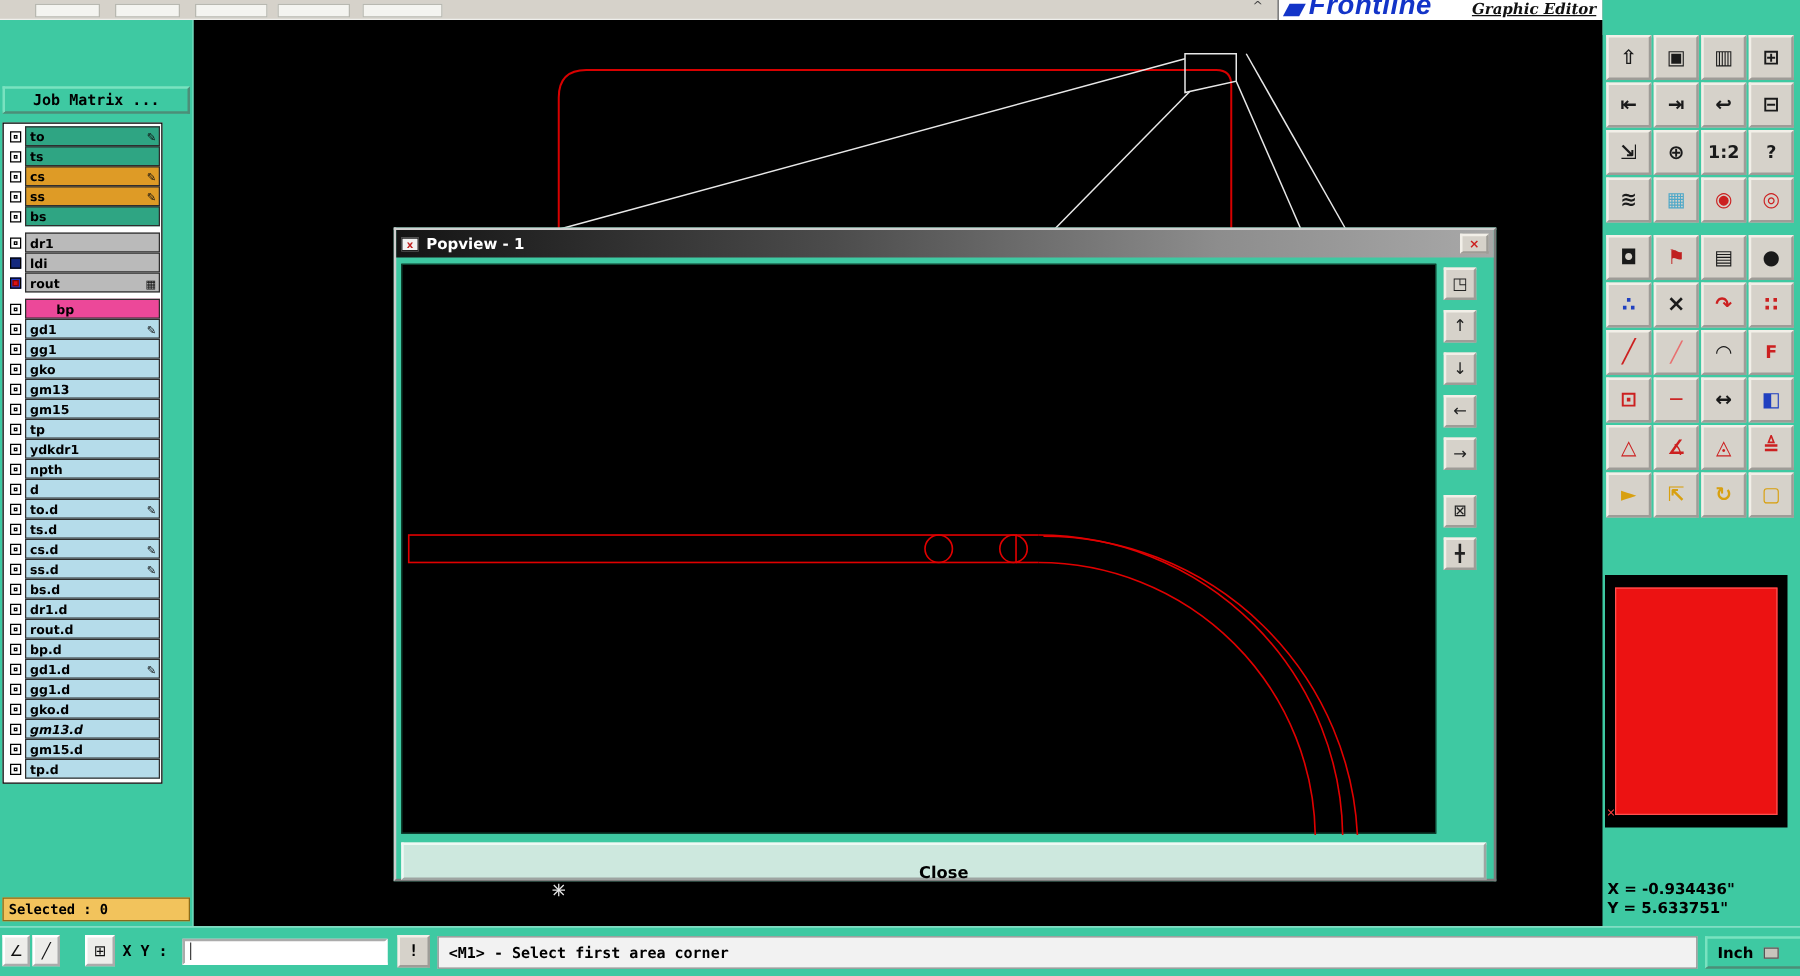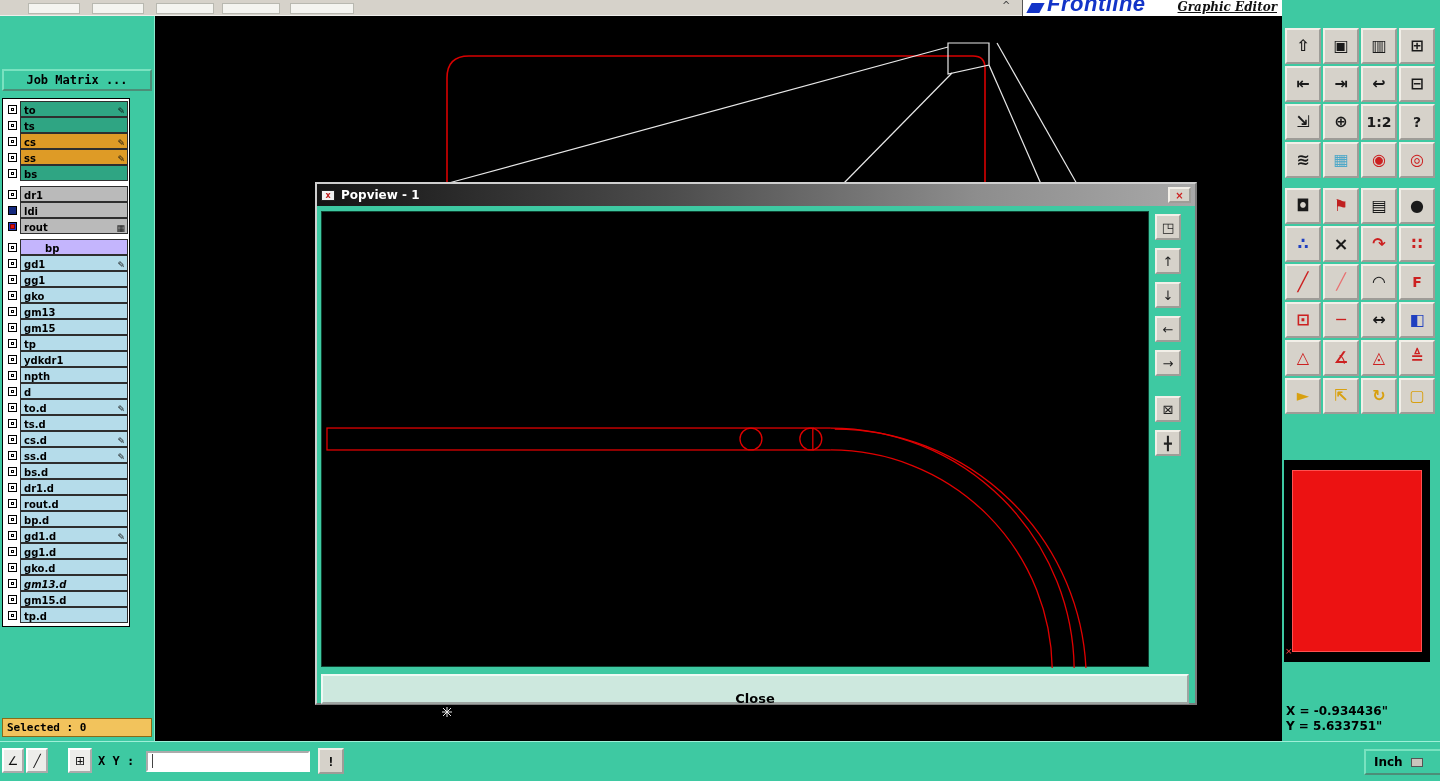--- a/index.html
+++ b/index.html
@@ -210,21 +210,21 @@
 
       </div>
       <div class="lgroup">
 
           <div class="lrow">
             <span class="cb">
               <span class="cbo">
                 <span class="cbi"></span>
               </span>
             </span>
-            <span class="lname" style="background: #c4b5fd; padding-left: 24px;">
+            <span class="lname" style="background: #ec4899; padding-left: 24px;">
               <span>bp</span>
               <span class="lic"></span>
             </span>
           </div>
 
           <div class="lrow">
             <span class="cb">
               <span class="cbo">
                 <span class="cbi"></span>
               </span>
@@ -768,19 +768,20 @@
 
         <button class="blbtn">
           <span>⊞</span>
         </button>
 
     </div>
     <span class="xylabel">X Y :</span>
     <input class="xyinput" value="" style="">
     <div class="caret"></div>
     <button class="warnbtn">!</button>
+    <div class="msgbar">&lt;M1&gt; - Select first area corner</div>
     <button class="inchbtn">
       <span>Inch</span>
       <span class="inchico"></span>
     </button>
   </div>
 
 </div>
 
 </body></html>

